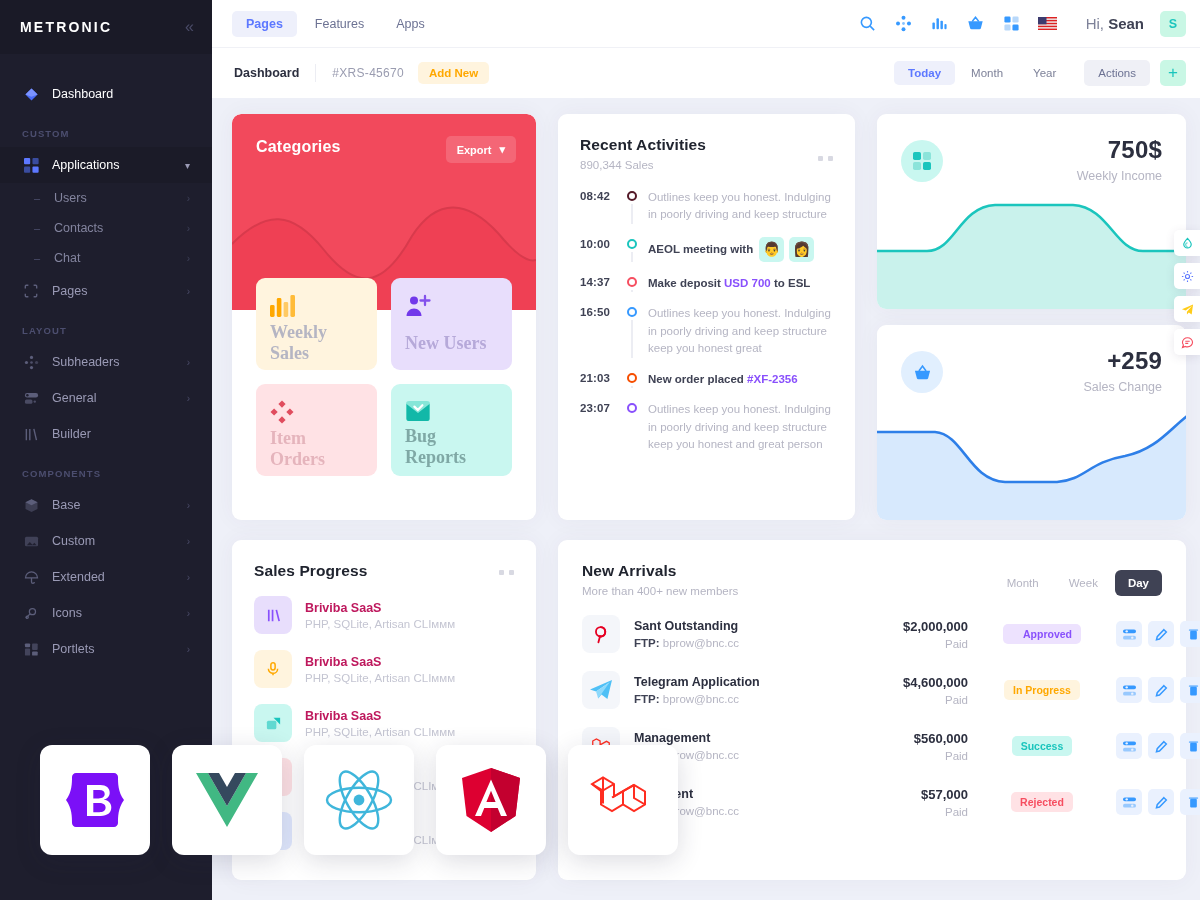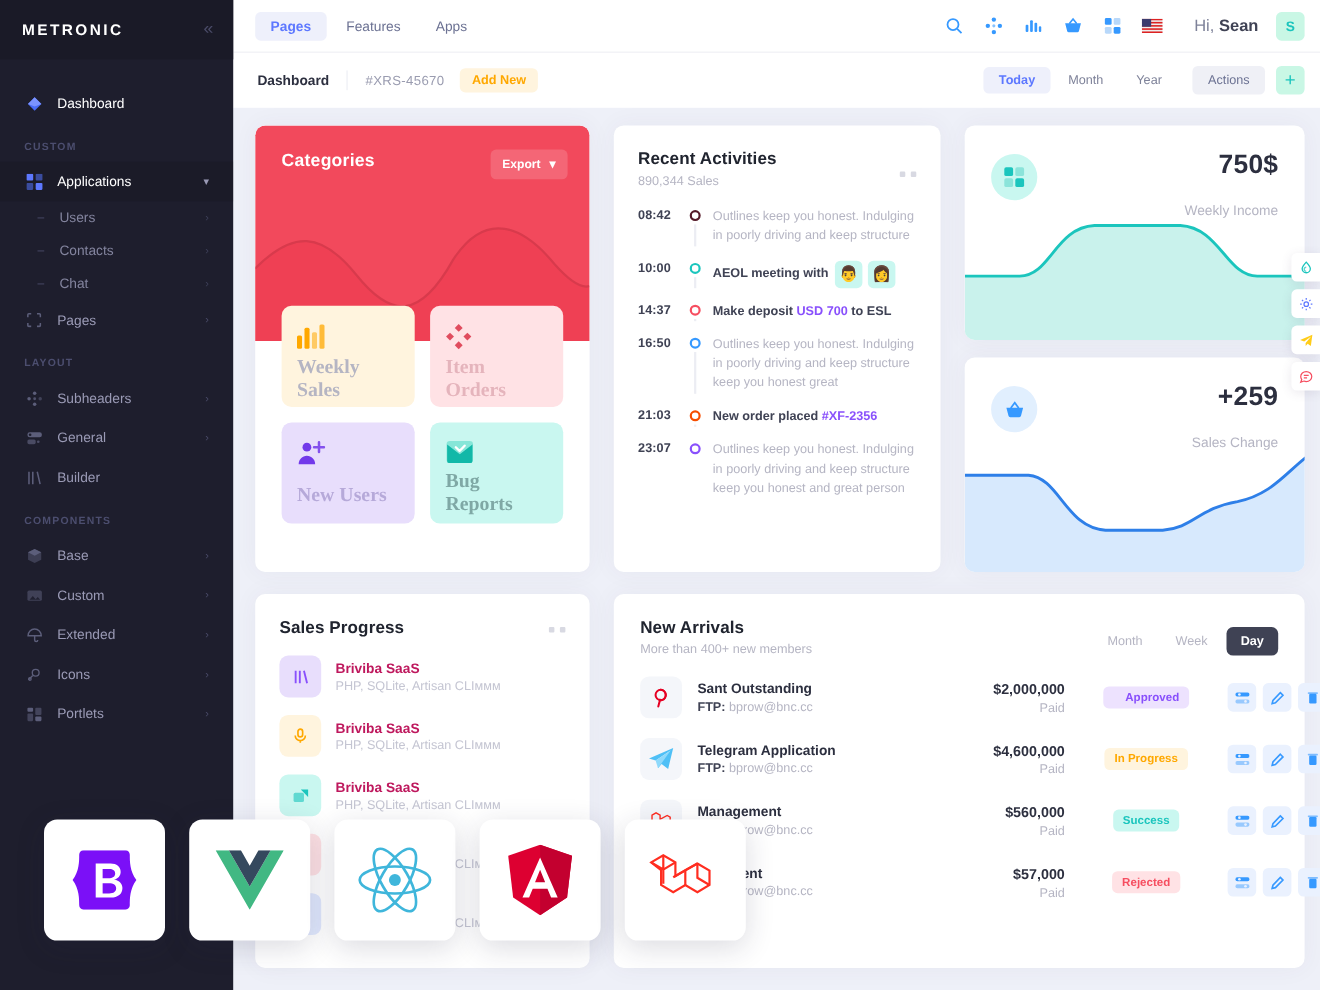--- a/index.html
+++ b/index.html
@@ -145,21 +145,21 @@
 
   
   .col-c { flex:1; min-width:0; display:flex; flex-direction:column; gap:16px; }
   .stat-card { height:195px; position:relative; overflow:hidden; }
   .stat-ico {
     position:absolute; left:24px; top:26px; width:42px; height:42px; border-radius:50%;
     display:flex; align-items:center; justify-content:center;
   }
   .stat-val { position:absolute; right:24px; top:22px; text-align:right; }
   .stat-num { font-size:24px; font-weight:700; color:#2C2F3F; letter-spacing:.2px; }
-  .stat-lbl { font-size:12.5px; color:#B5B5C3; margin-top:20px; }
+  .stat-lbl { font-size:12.5px; color:#B5B5C3; margin-top:5px; }
   .stat-chart { position:absolute; left:0; right:0; bottom:0; height:120px; }
 
   
   .sp-card { height:340px; padding:22px 22px 0; position:relative; }
   .sp-row { display:flex; align-items:center; gap:13px; margin-top:16px; }
   .sp-ico { width:38px; height:38px; border-radius:8px; display:flex; align-items:center; justify-content:center; flex:0 0 38px;}
   .sp-name { font-size:12.5px; font-weight:700; color:#be185d; }
   .sp-desc { font-size:11.5px; color:#C4C5D2; margin-top:3px; }
 
   
@@ -457,40 +457,40 @@
                 <span>
                   <svg width="26" height="24" viewBox="0 0 26 24" fill="#FFA800">
                     <rect x="0" y="11" width="4.6" height="12" rx="1.4"></rect>
                       <rect x="6.8" y="4" width="4.6" height="19" rx="1.4"></rect>
                     <rect x="13.6" y="8" width="4.6" height="15" rx="1.4" opacity=".55"></rect>
                       <rect x="20.4" y="1" width="4.6" height="22" rx="1.4" opacity=".75"></rect>
                   </svg>
                 </span>
                 <span class="tl">Weekly Sales</span>
               </div>
+              <div class="tile tile-purple">
+                <span>
+                  <svg width="26" height="24" viewBox="0 0 26 24" fill="#7239EA">
+                    <circle cx="9" cy="6.5" r="4"></circle>
+                      <path d="M1.5 22c0-4.3 3.4-7.6 7.5-7.6s7.5 3.3 7.5 7.6z"></path>
+                    <path d="M20 2v9M15.5 6.5h9" stroke="#7239EA" stroke-width="2.3" stroke-linecap="round" opacity=".85"></path>
+                  </svg>
+                </span>
+                <span class="tl">New Users</span>
+              </div>
               <div class="tile tile-pink">
                 <span>
                   <svg width="24" height="24" viewBox="0 0 24 24" fill="#E04C5E">
                     <path d="M12 0.5 15.6 4.1 12 7.7 8.4 4.1z"></path>
                       <path d="M12 16.3 15.6 19.9 12 23.5 8.4 19.9z"></path>
                     <path d="M4.1 8.4 7.7 12 4.1 15.6 0.5 12z"></path>
                       <path d="M19.9 8.4 23.5 12 19.9 15.6 16.3 12z"></path>
                   </svg>
                 </span>
                 <span class="tl">Item Orders</span>
-              </div>
-              <div class="tile tile-purple">
-                <span>
-                  <svg width="26" height="24" viewBox="0 0 26 24" fill="#7239EA">
-                    <circle cx="9" cy="6.5" r="4"></circle>
-                      <path d="M1.5 22c0-4.3 3.4-7.6 7.5-7.6s7.5 3.3 7.5 7.6z"></path>
-                    <path d="M20 2v9M15.5 6.5h9" stroke="#7239EA" stroke-width="2.3" stroke-linecap="round" opacity=".85"></path>
-                  </svg>
-                </span>
-                <span class="tl">New Users</span>
               </div>
               <div class="tile tile-teal">
                 <span>
                   <svg width="26" height="22" viewBox="0 0 26 22">
                     <rect x="1" y="1" width="24" height="20" rx="3" fill="#6FE0D0" opacity=".75"></rect>
                     <path d="M1.5 4 13 13 24.5 4 24.5 19a2 2 0 0 1-2 2H3.5a2 2 0 0 1-2-2z" fill="#12B8A8"></path>
                     <path d="M9.4 6.6l3.4 3.4 4.6-4.8" fill="none" stroke="#fff" stroke-width="2.2" stroke-linecap="round" stroke-linejoin="round"></path>
                   </svg>
                 </span>
                 <span class="tl">Bug Reports</span>

